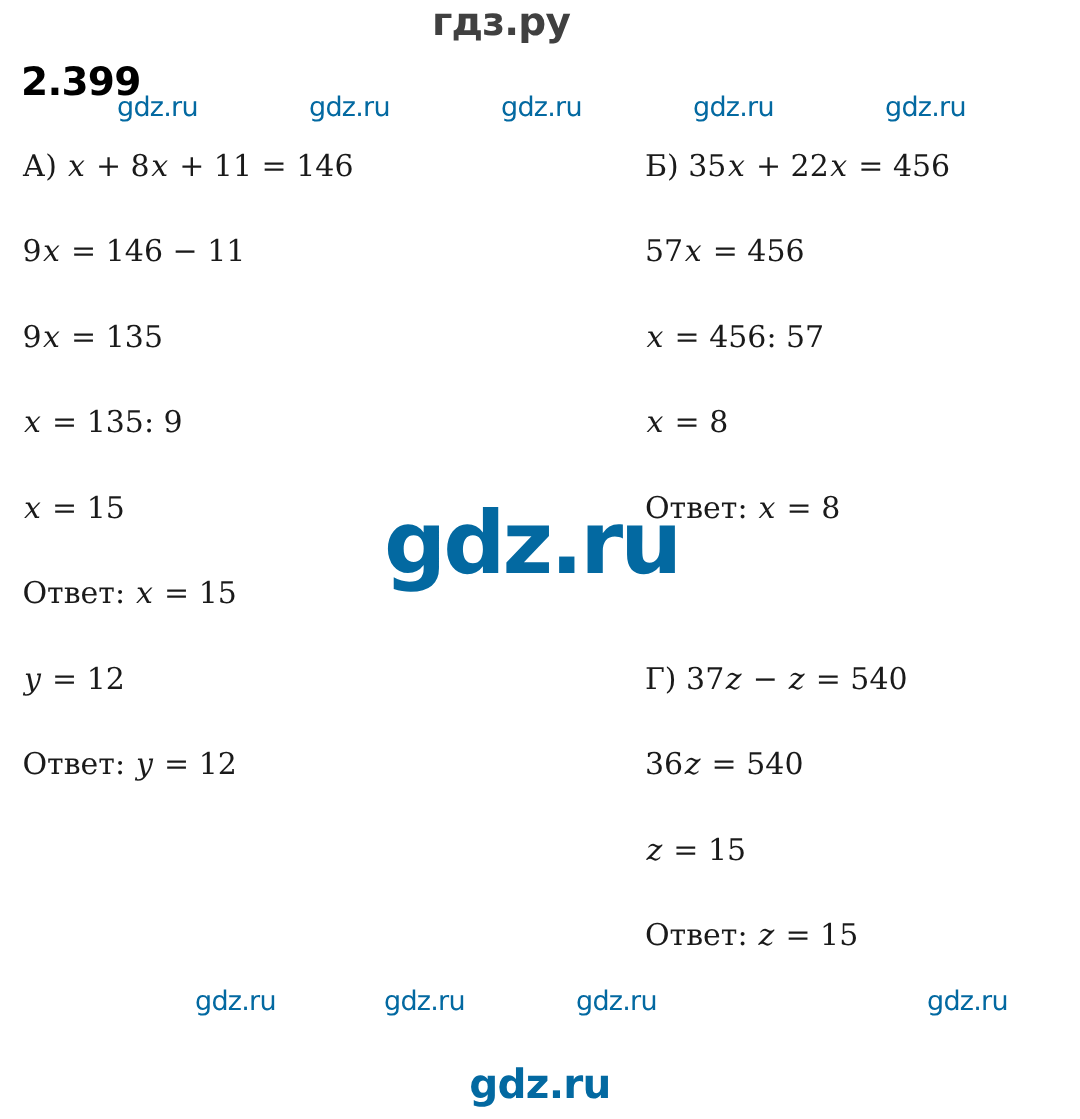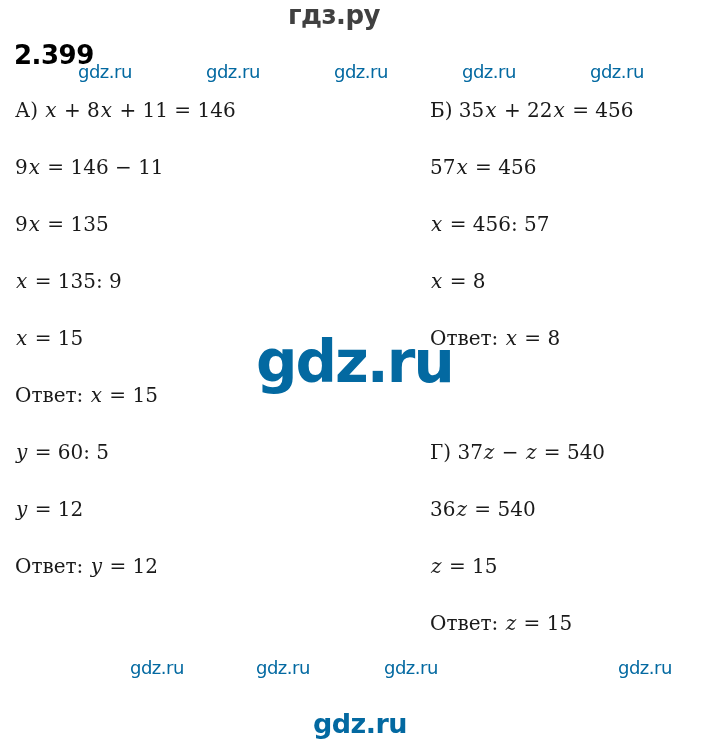--- a/index.html
+++ b/index.html
@@ -57,21 +57,20 @@
 <span class="wm wm-small" style="left:462px; top:61px;">gdz.ru</span>
 <span class="wm wm-small" style="left:590px; top:61px;">gdz.ru</span>
 
 <div class="col col-left">
   <div class="line">А) <i>x</i> + 8<i>x</i> + 11 = 146</div>
   <div class="line">9<i>x</i> = 146 − 11</div>
   <div class="line">9<i>x</i> = 135</div>
   <div class="line"><i>x</i> = 135: 9</div>
   <div class="line"><i>x</i> = 15</div>
   <div class="line">Ответ: <i>x</i> = 15</div>
-  <div class="line"><i>y</i> = 60: 5</div>
   <div class="line"><i>y</i> = 12</div>
   <div class="line">Ответ: <i>y</i> = 12</div>
 </div>
 
 <div class="col col-right">
   <div class="line">Б) 35<i>x</i> + 22<i>x</i> = 456</div>
   <div class="line">57<i>x</i> = 456</div>
   <div class="line"><i>x</i> = 456: 57</div>
   <div class="line"><i>x</i> = 8</div>
   <div class="line">Ответ: <i>x</i> = 8</div>

